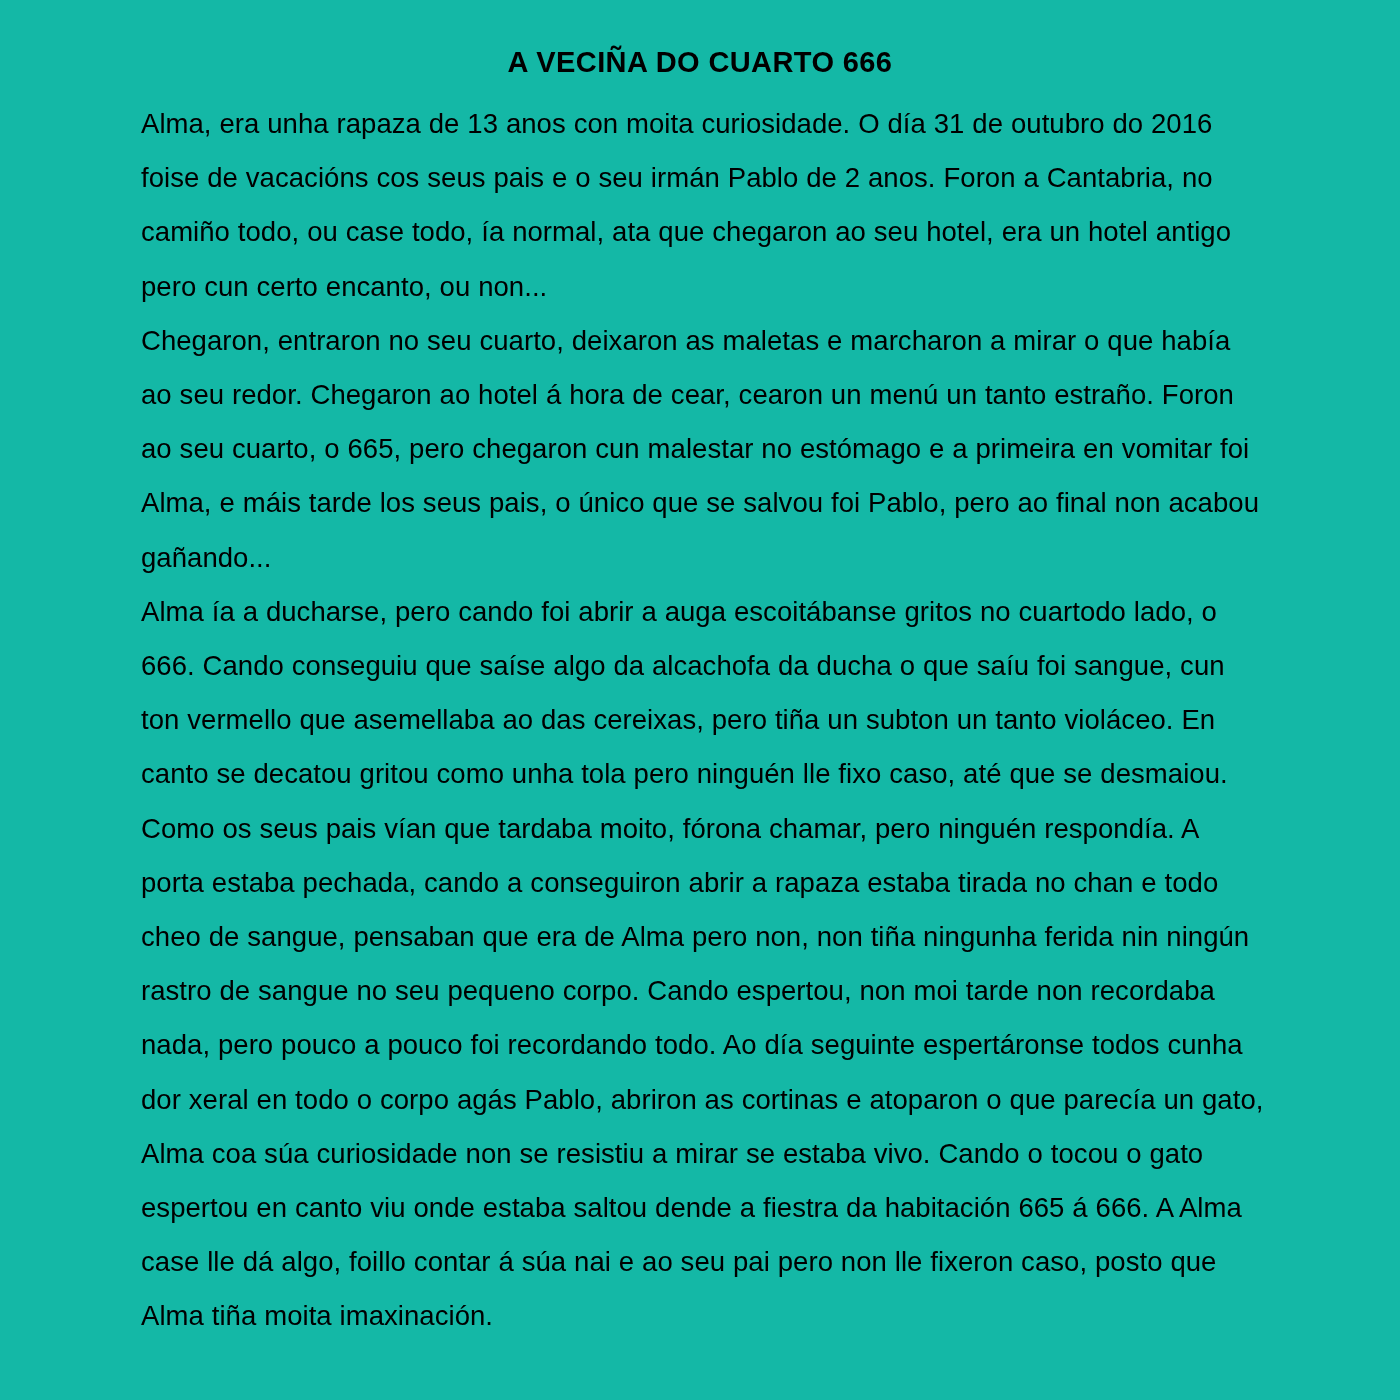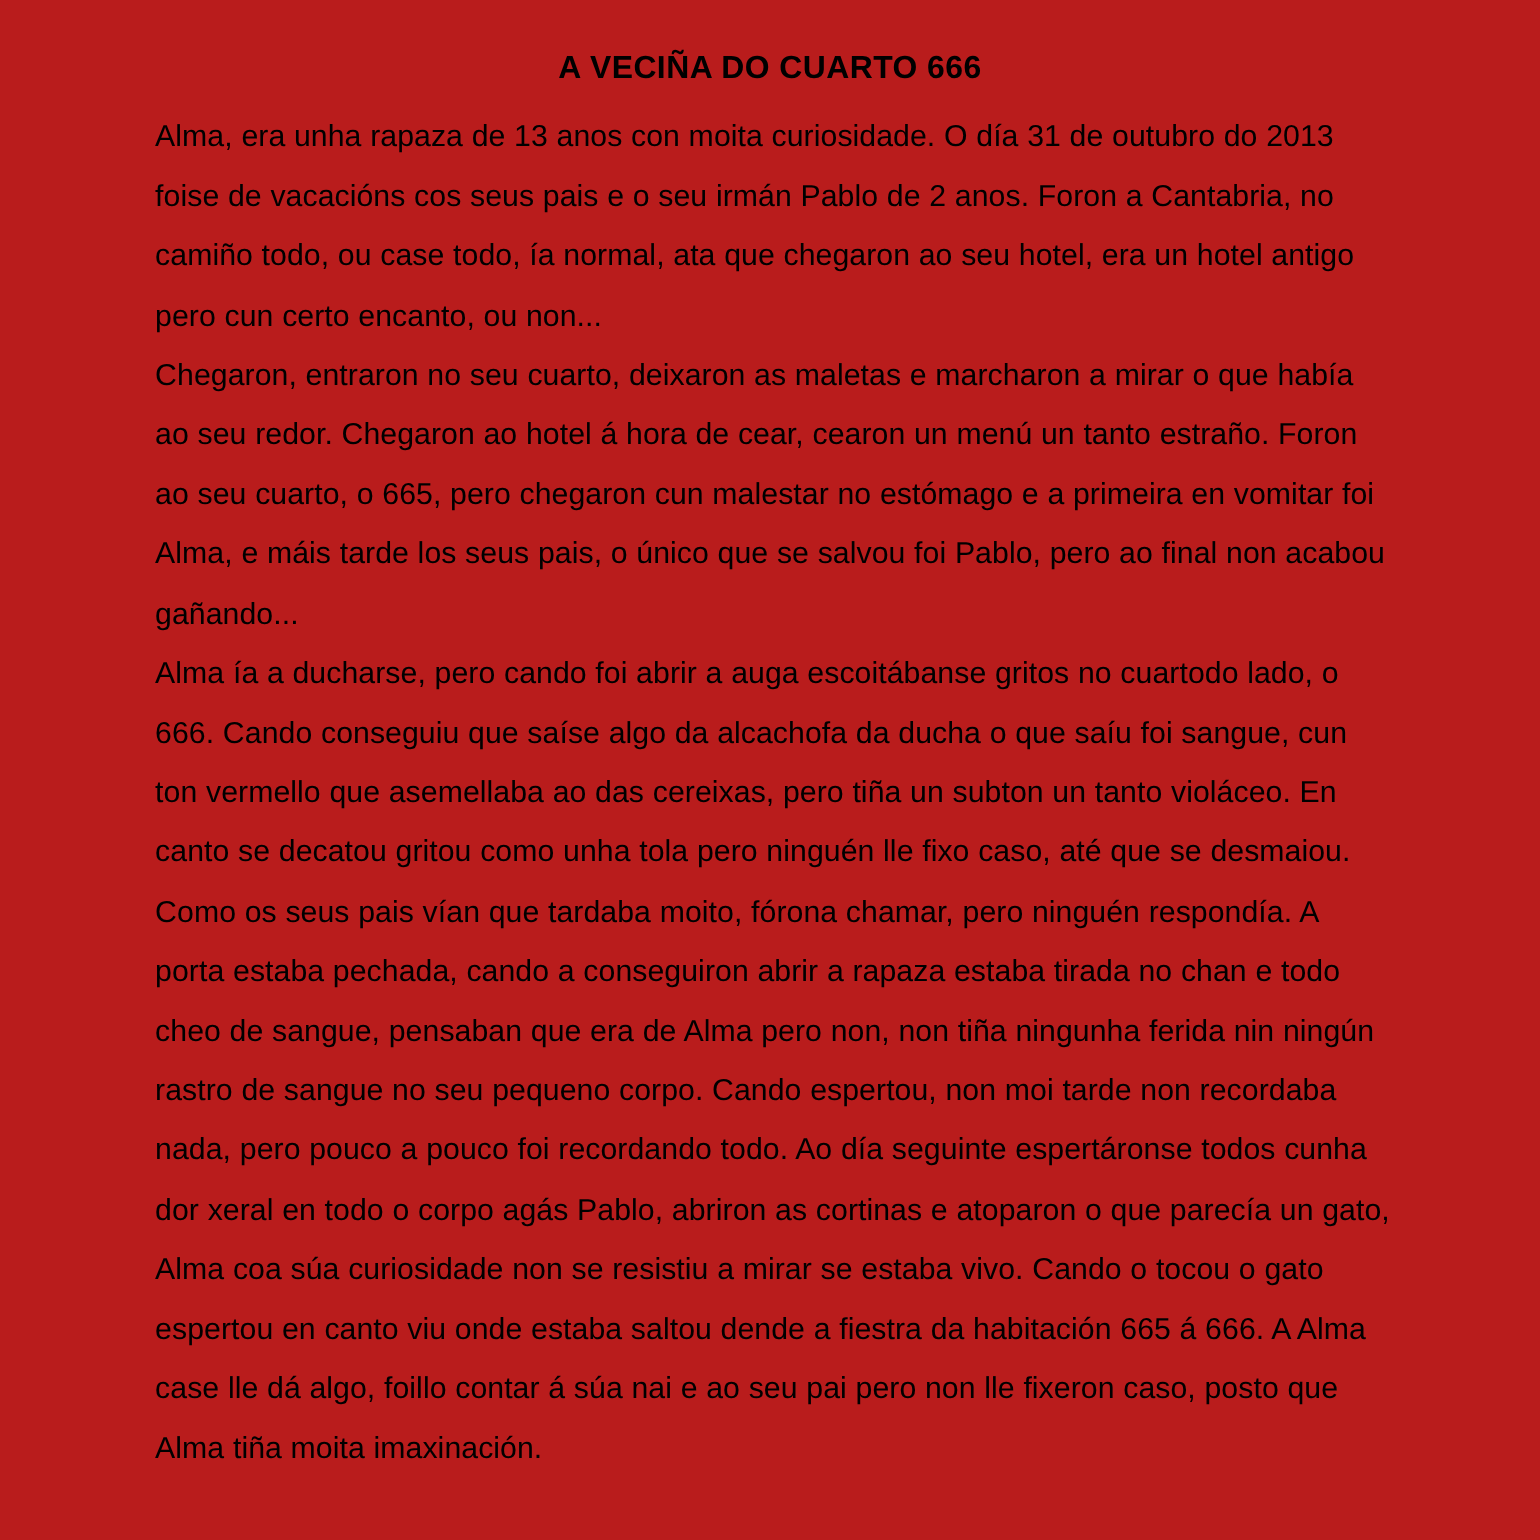--- a/index.html
+++ b/index.html
@@ -12,21 +12,21 @@
     height: 1400px;
     overflow: hidden;
     font-family: "Liberation Sans", sans-serif;
     color: #000000;
     -webkit-font-smoothing: antialiased;
   }
   .page {
     position: relative;
     width: 1400px;
     height: 1400px;
-    background: #b91c1c;
+    background: #14b8a6;
     box-sizing: border-box;
   }
   .doc-title {
     position: absolute;
     top: 44px;
     left: 0;
     width: 1400px;
     text-align: center;
     font-size: 29px;
     font-weight: bold;
@@ -51,18 +51,18 @@
   }
 </style>
 </head>
 <body>
 
 <div class="page">
 
   <h1 class="doc-title">A VECIÑA DO CUARTO 666</h1>
 
   <div class="body-text">
-    <p class="para">Alma, era unha rapaza de 13 anos con moita curiosidade. O día 31 de outubro do 2013 foise de vacacións cos seus pais e o seu irmán Pablo de 2 anos. Foron a Cantabria, no camiño todo, ou case todo, ía normal, ata que chegaron ao seu hotel, era un hotel antigo pero cun certo encanto, ou non...</p>
+    <p class="para">Alma, era unha rapaza de 13 anos con moita curiosidade. O día 31 de outubro do 2016 foise de vacacións cos seus pais e o seu irmán Pablo de 2 anos. Foron a Cantabria, no camiño todo, ou case todo, ía normal, ata que chegaron ao seu hotel, era un hotel antigo pero cun certo encanto, ou non...</p>
     <p class="para">Chegaron, entraron no seu cuarto, deixaron as maletas e marcharon a mirar o que había ao seu redor. Chegaron ao hotel á hora de cear, cearon un menú un tanto estraño. Foron ao seu cuarto, o 665, pero chegaron cun malestar no estómago e a primeira en vomitar foi Alma, e máis tarde los seus pais, o único que se salvou foi Pablo, pero ao final non acabou gañando...</p>
     <p class="para">Alma ía a ducharse, pero cando foi abrir a auga escoitábanse gritos no cuartodo lado, o 666. Cando conseguiu que saíse algo da alcachofa da ducha o que saíu foi sangue, cun ton vermello que asemellaba ao das cereixas, pero tiña un subton un tanto violáceo. En canto se decatou gritou como unha tola pero ninguén lle fixo caso, até que se desmaiou. Como os seus pais vían que tardaba moito, fórona chamar, pero ninguén respondía. A porta estaba pechada, cando a conseguiron abrir a rapaza estaba tirada no chan e todo cheo de sangue, pensaban que era de Alma pero non, non tiña ningunha ferida nin ningún rastro de sangue no seu pequeno corpo. Cando espertou, non moi tarde non recordaba nada, pero pouco a pouco foi recordando todo. Ao día seguinte espertáronse todos cunha dor xeral en todo o corpo agás Pablo, abriron as cortinas e atoparon o que parecía un gato, Alma coa súa curiosidade non se resistiu a mirar se estaba vivo. Cando o tocou o gato espertou en canto viu onde estaba saltou dende a fiestra da habitación 665 á 666. A Alma case lle dá algo, foillo contar á súa nai e ao seu pai pero non lle fixeron caso, posto que Alma tiña moita imaxinación.</p>
   </div>
 
 </div>
 
 </body></html>

